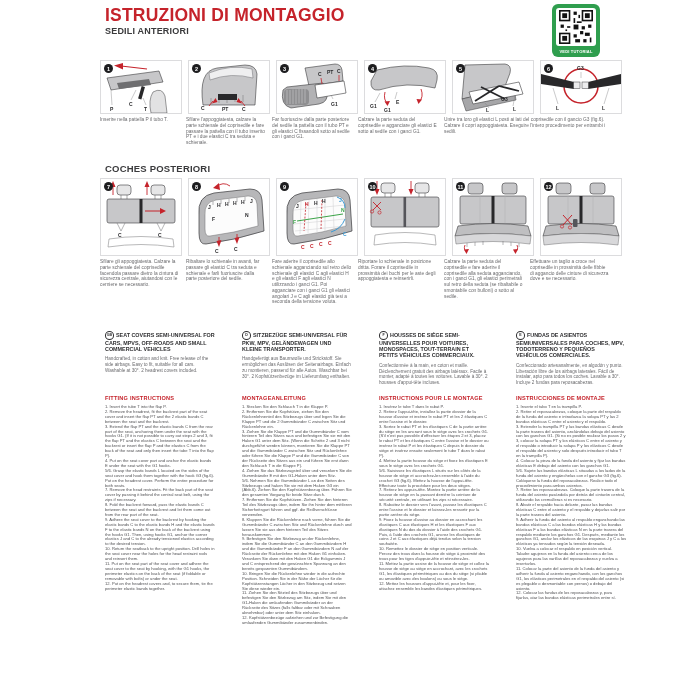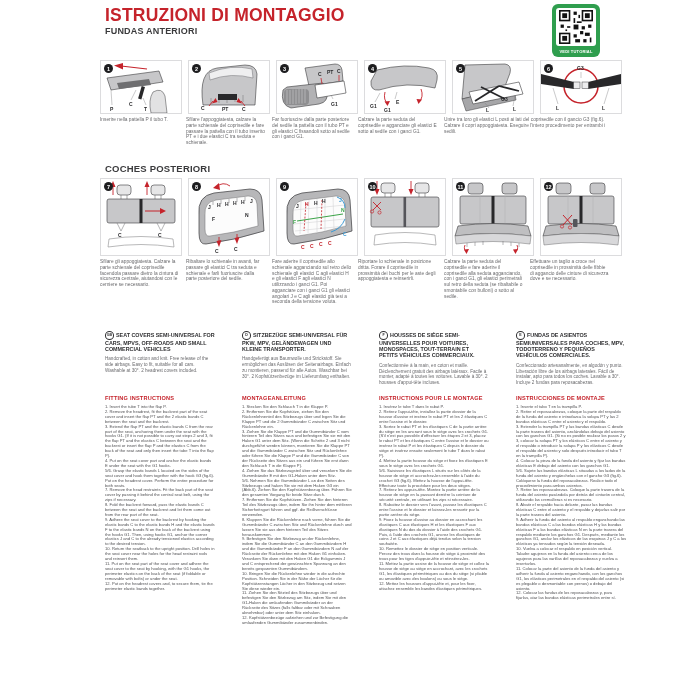--- a/index.html
+++ b/index.html
@@ -29,21 +29,21 @@
   .desc-b{margin-top:4px;font-size:4.6px;line-height:1.25;color:#6b6b6e;}
   .ins-h{font-size:5.6px;font-weight:bold;color:#C5232B;letter-spacing:.2px;}
   .ins-b{margin-top:4px;font-size:4.15px;line-height:4.9px;color:#515154;white-space:pre-line;}
 </style>
 </head>
 <body>
 
 <div class="page">
 
   <div class="title">ISTRUZIONI DI MONTAGGIO</div>
-  <div class="subhead" style="top:26px">FUNDAS ANTERIORI</div>
+  <div class="subhead" style="top:26px">SEDILI ANTERIORI</div>
 
   <div class="qr">
     <div class="qrwin">
       <svg width="34" height="34" viewBox="0 0 21 21">
         <rect x="0" y="0" width="7" height="7" fill="#111"></rect>
           <rect x="1" y="1" width="5" height="5" fill="#fff"></rect>
           <rect x="2" y="2" width="3" height="3" fill="#111"></rect>
         <rect x="14" y="0" width="7" height="7" fill="#111"></rect>
           <rect x="15" y="1" width="5" height="5" fill="#fff"></rect>
           <rect x="16" y="2" width="3" height="3" fill="#111"></rect>

